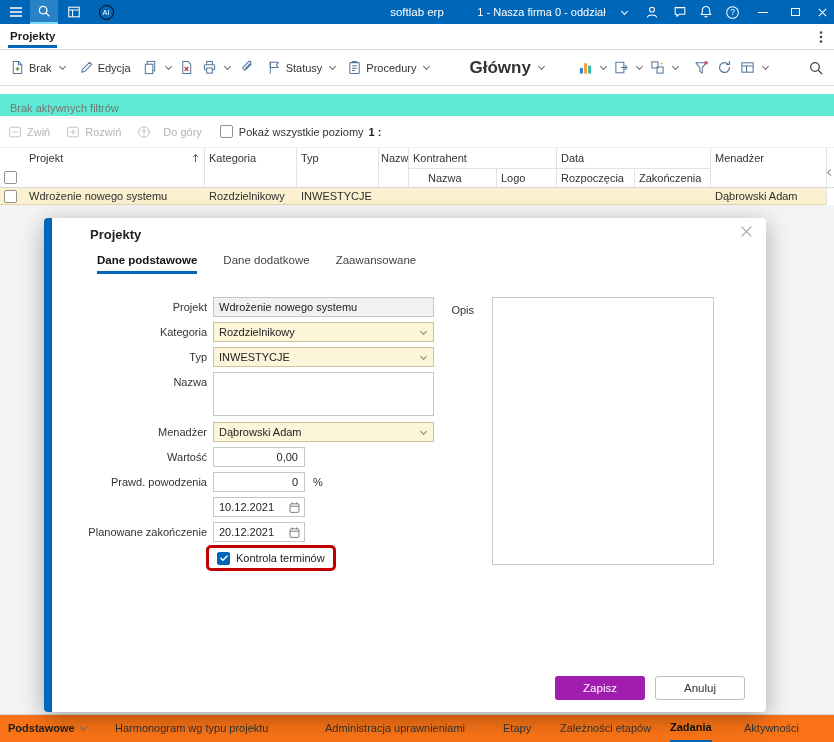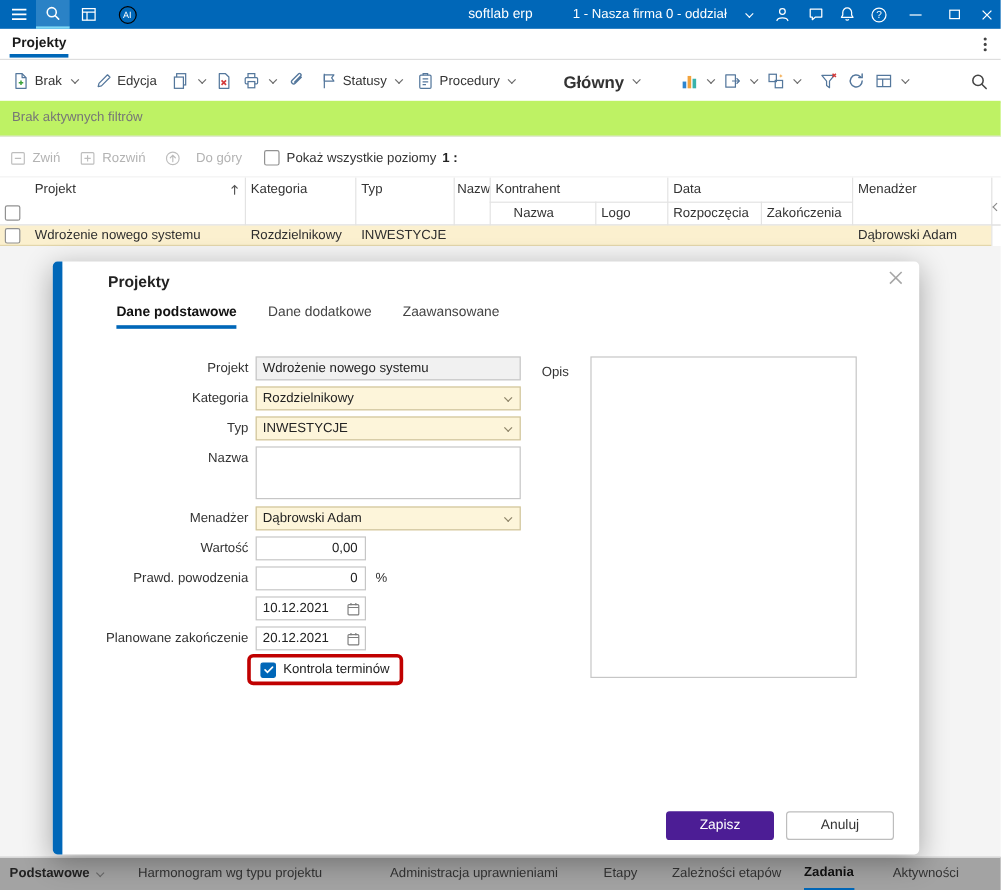--- a/index.html
+++ b/index.html
@@ -33,24 +33,24 @@
     border-bottom:1px solid #dedede; }
   .page-tab { position:absolute; left:8px; top:3px; padding:3px 2px 3px; border-bottom:3px solid #0067b8;
     font-weight:bold; font-size:11.5px; color:#1a1a1a; }
   .kebab { position:absolute; right:6px; top:5px; }
 
   
   .toolbar { position:absolute; left:0; top:50px; width:834px; height:36px; background:#fff;
     border-bottom:1px solid #dedede; display:flex; align-items:center; padding:0 10px; }
   .tool { display:flex; align-items:center; gap:4px; font-size:11px; color:#333; }
   .tool svg { color:#54779c; }
-  .bold { font-weight:bold; font-size:14px; }
-
-  
-  .filterbar { position:absolute; left:0; top:84px; width:834px; height:30px; background:#bef264;
+  .bold { font-weight:bold; font-size:17px; }
+
+  
+  .filterbar { position:absolute; left:0; top:94px; width:834px; height:30px; background:#5eead4;
     border-bottom:1px solid #e6e6e6; line-height:29px; padding-left:10px; font-size:11px; color:#767676; }
 
   
   .gridbar { position:absolute; left:0; top:116px; width:834px; height:32px; background:#fff;
     display:flex; align-items:center; padding-left:8px; border-bottom:1px solid #efefef; }
   .gb-btn { display:flex; align-items:center; gap:5px; font-size:11px; color:#b3b3b3; }
   .gb-btn svg { color:#bdbdbd; }
   .cbx { width:13px; height:13px; border:1px solid #919191; background:#fff; border-radius:2px; }
   .cbx.on { background:#0067b8; border-color:#0067b8; display:flex; align-items:center; justify-content:center; }
 
@@ -86,25 +86,25 @@
   .fld.num { width:92px; text-align:right; padding-right:6px; }
   .fld.date { width:92px; padding-right:18px; }
   .cal { position:absolute; right:3px; top:3px; color:#7d7d7d; }
   .suffix { position:absolute; left:269px; font-size:11px; line-height:20px; color:#333; }
   .ta { position:absolute; border:1px solid #c6c6c6; background:#fff; }
   .redbox { position:absolute; left:162px; top:327px; height:26px; border:3px solid #c00000; border-radius:5px;
     display:flex; align-items:center; gap:6px; padding:0 8px; }
   .redbox .klabel { font-size:11px; color:#222; }
   .btn { position:absolute; width:90px; height:24px; top:458px; border-radius:3px; font-size:11.5px;
     display:flex; align-items:center; justify-content:center; }
-  .btn.primary { left:511px; background:#4c1d95; color:#fff; }
+  .btn.primary { left:511px; background:#a21caf; color:#fff; }
   .btn.secondary { left:611px; background:#fff; border:1px solid #bdbdbd; color:#333; }
 
   
-  .bottombar { position:absolute; left:0; top:714px; width:834px; height:28px; background:#a3a3a3;
+  .bottombar { position:absolute; left:0; top:714px; width:834px; height:28px; background:#f97316;
     border-top:1px solid #d8d8d8; z-index:6; }
   .bb-item { position:absolute; top:0; height:27px; line-height:27px; font-size:11px; color:#333; white-space:nowrap; }
   .bb-item.active { font-weight:bold; color:#111; border-bottom:3px solid #0067b8; height:28px; line-height:25px; }
   .bb-main { position:absolute; left:8px; top:0; height:27px; line-height:27px; font-size:11px;
     font-weight:bold; color:#222; display:flex; align-items:center; gap:2px; }
 </style>
 </head>
 <body>
 
 <div class="app">

